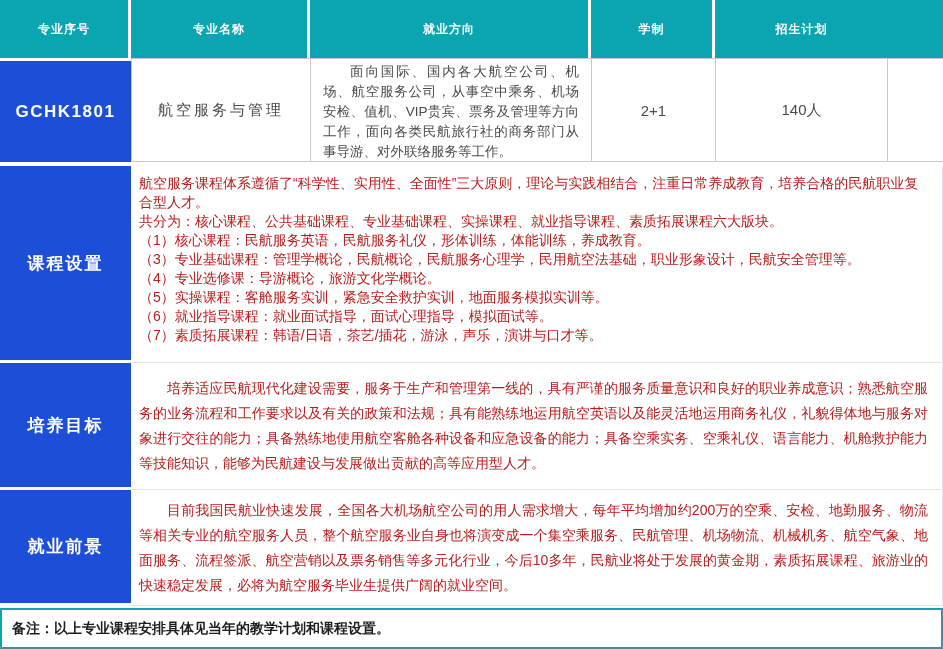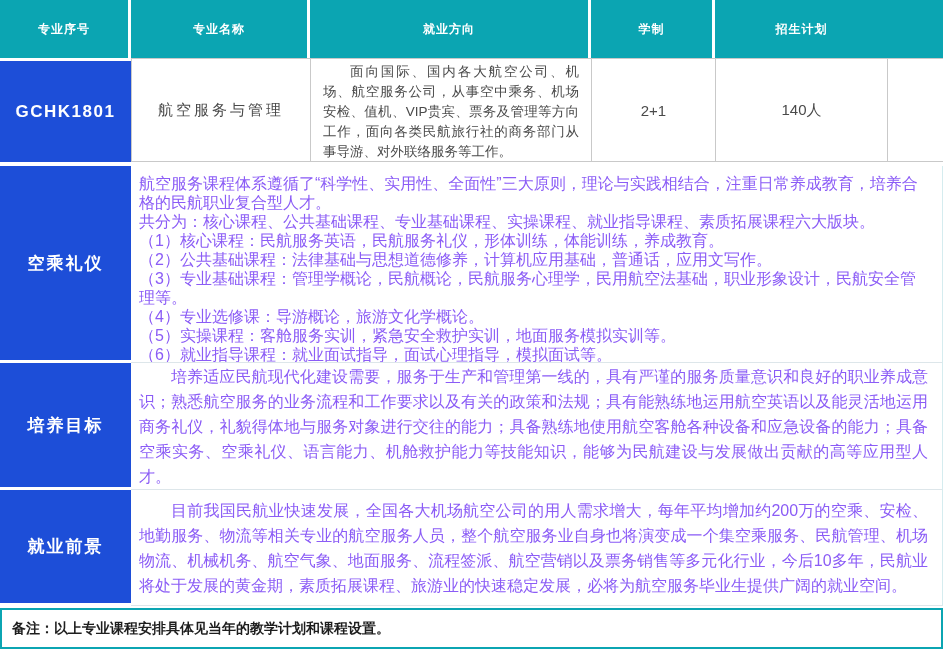--- a/index.html
+++ b/index.html
@@ -33,21 +33,21 @@
   .dir-cell { display:block; padding:3px 12px 0 12px; }
   .dir-cell p { margin:0; font-size:13.5px; line-height:20px; text-align:justify;
     text-indent:2em; color:#4a4a4a; }
   .num-cell { font-size:15px; }
   .gap { height:4px; }
   
   .sec { display:flex; }
   .sec .teal-label { margin-bottom:3px; letter-spacing:2px; }
   .sec .content { flex:1; box-sizing:border-box; overflow:hidden;
     border-bottom:1px solid #dde6ea; border-right:1px solid #d5ecef;
-    color:#8b5cf6; font-size:16px; }
+    color:#b91c1c; font-size:14px; }
   .sec-curriculum { height:197px; }
   .sec-curriculum .content { padding:8px 14px 0 8px; line-height:19px; }
   .sec-curriculum .content div { margin:0; }
   .sec-goal { height:127px; }
   .sec-prospect { height:116px; }
   .sec-goal .content, .sec-prospect .content {
     display:flex; align-items:center; padding:0 14px 0 8px; }
   .sec-goal .content p, .sec-prospect .content p {
     margin:0; line-height:25px; text-indent:2em; text-align:justify; }
   
@@ -78,26 +78,25 @@
         <p>面向国际、国内各大航空公司、机场、航空服务公司，从事空中乘务、机场安检、值机、VIP贵宾、票务及管理等方向工作，面向各类民航旅行社的商务部门从事导游、对外联络服务等工作。</p>
       </div>
       <div class="pcell num-cell w4">2+1</div>
       <div class="pcell num-cell w5">140人</div>
     </div>
   </div>
 
   <div class="gap"></div>
 
   <div class="sec sec-curriculum">
-    <div class="teal-label">空乘礼仪</div>
+    <div class="teal-label">课程设置</div>
     <div class="content">
       <div>航空服务课程体系遵循了“科学性、实用性、全面性”三大原则，理论与实践相结合，注重日常养成教育，培养合格的民航职业复合型人才。</div>
       <div>共分为：核心课程、公共基础课程、专业基础课程、实操课程、就业指导课程、素质拓展课程六大版块。</div>
       <div>（1）核心课程：民航服务英语，民航服务礼仪，形体训练，体能训练，养成教育。</div>
-      <div>（2）公共基础课程：法律基础与思想道德修养，计算机应用基础，普通话，应用文写作。</div>
       <div>（3）专业基础课程：管理学概论，民航概论，民航服务心理学，民用航空法基础，职业形象设计，民航安全管理等。</div>
       <div>（4）专业选修课：导游概论，旅游文化学概论。</div>
       <div>（5）实操课程：客舱服务实训，紧急安全救护实训，地面服务模拟实训等。</div>
       <div>（6）就业指导课程：就业面试指导，面试心理指导，模拟面试等。</div>
       <div>（7）素质拓展课程：韩语/日语，茶艺/插花，游泳，声乐，演讲与口才等。</div>
     </div>
   </div>
 
   <div class="sec sec-goal">
     <div class="teal-label">培养目标</div>

